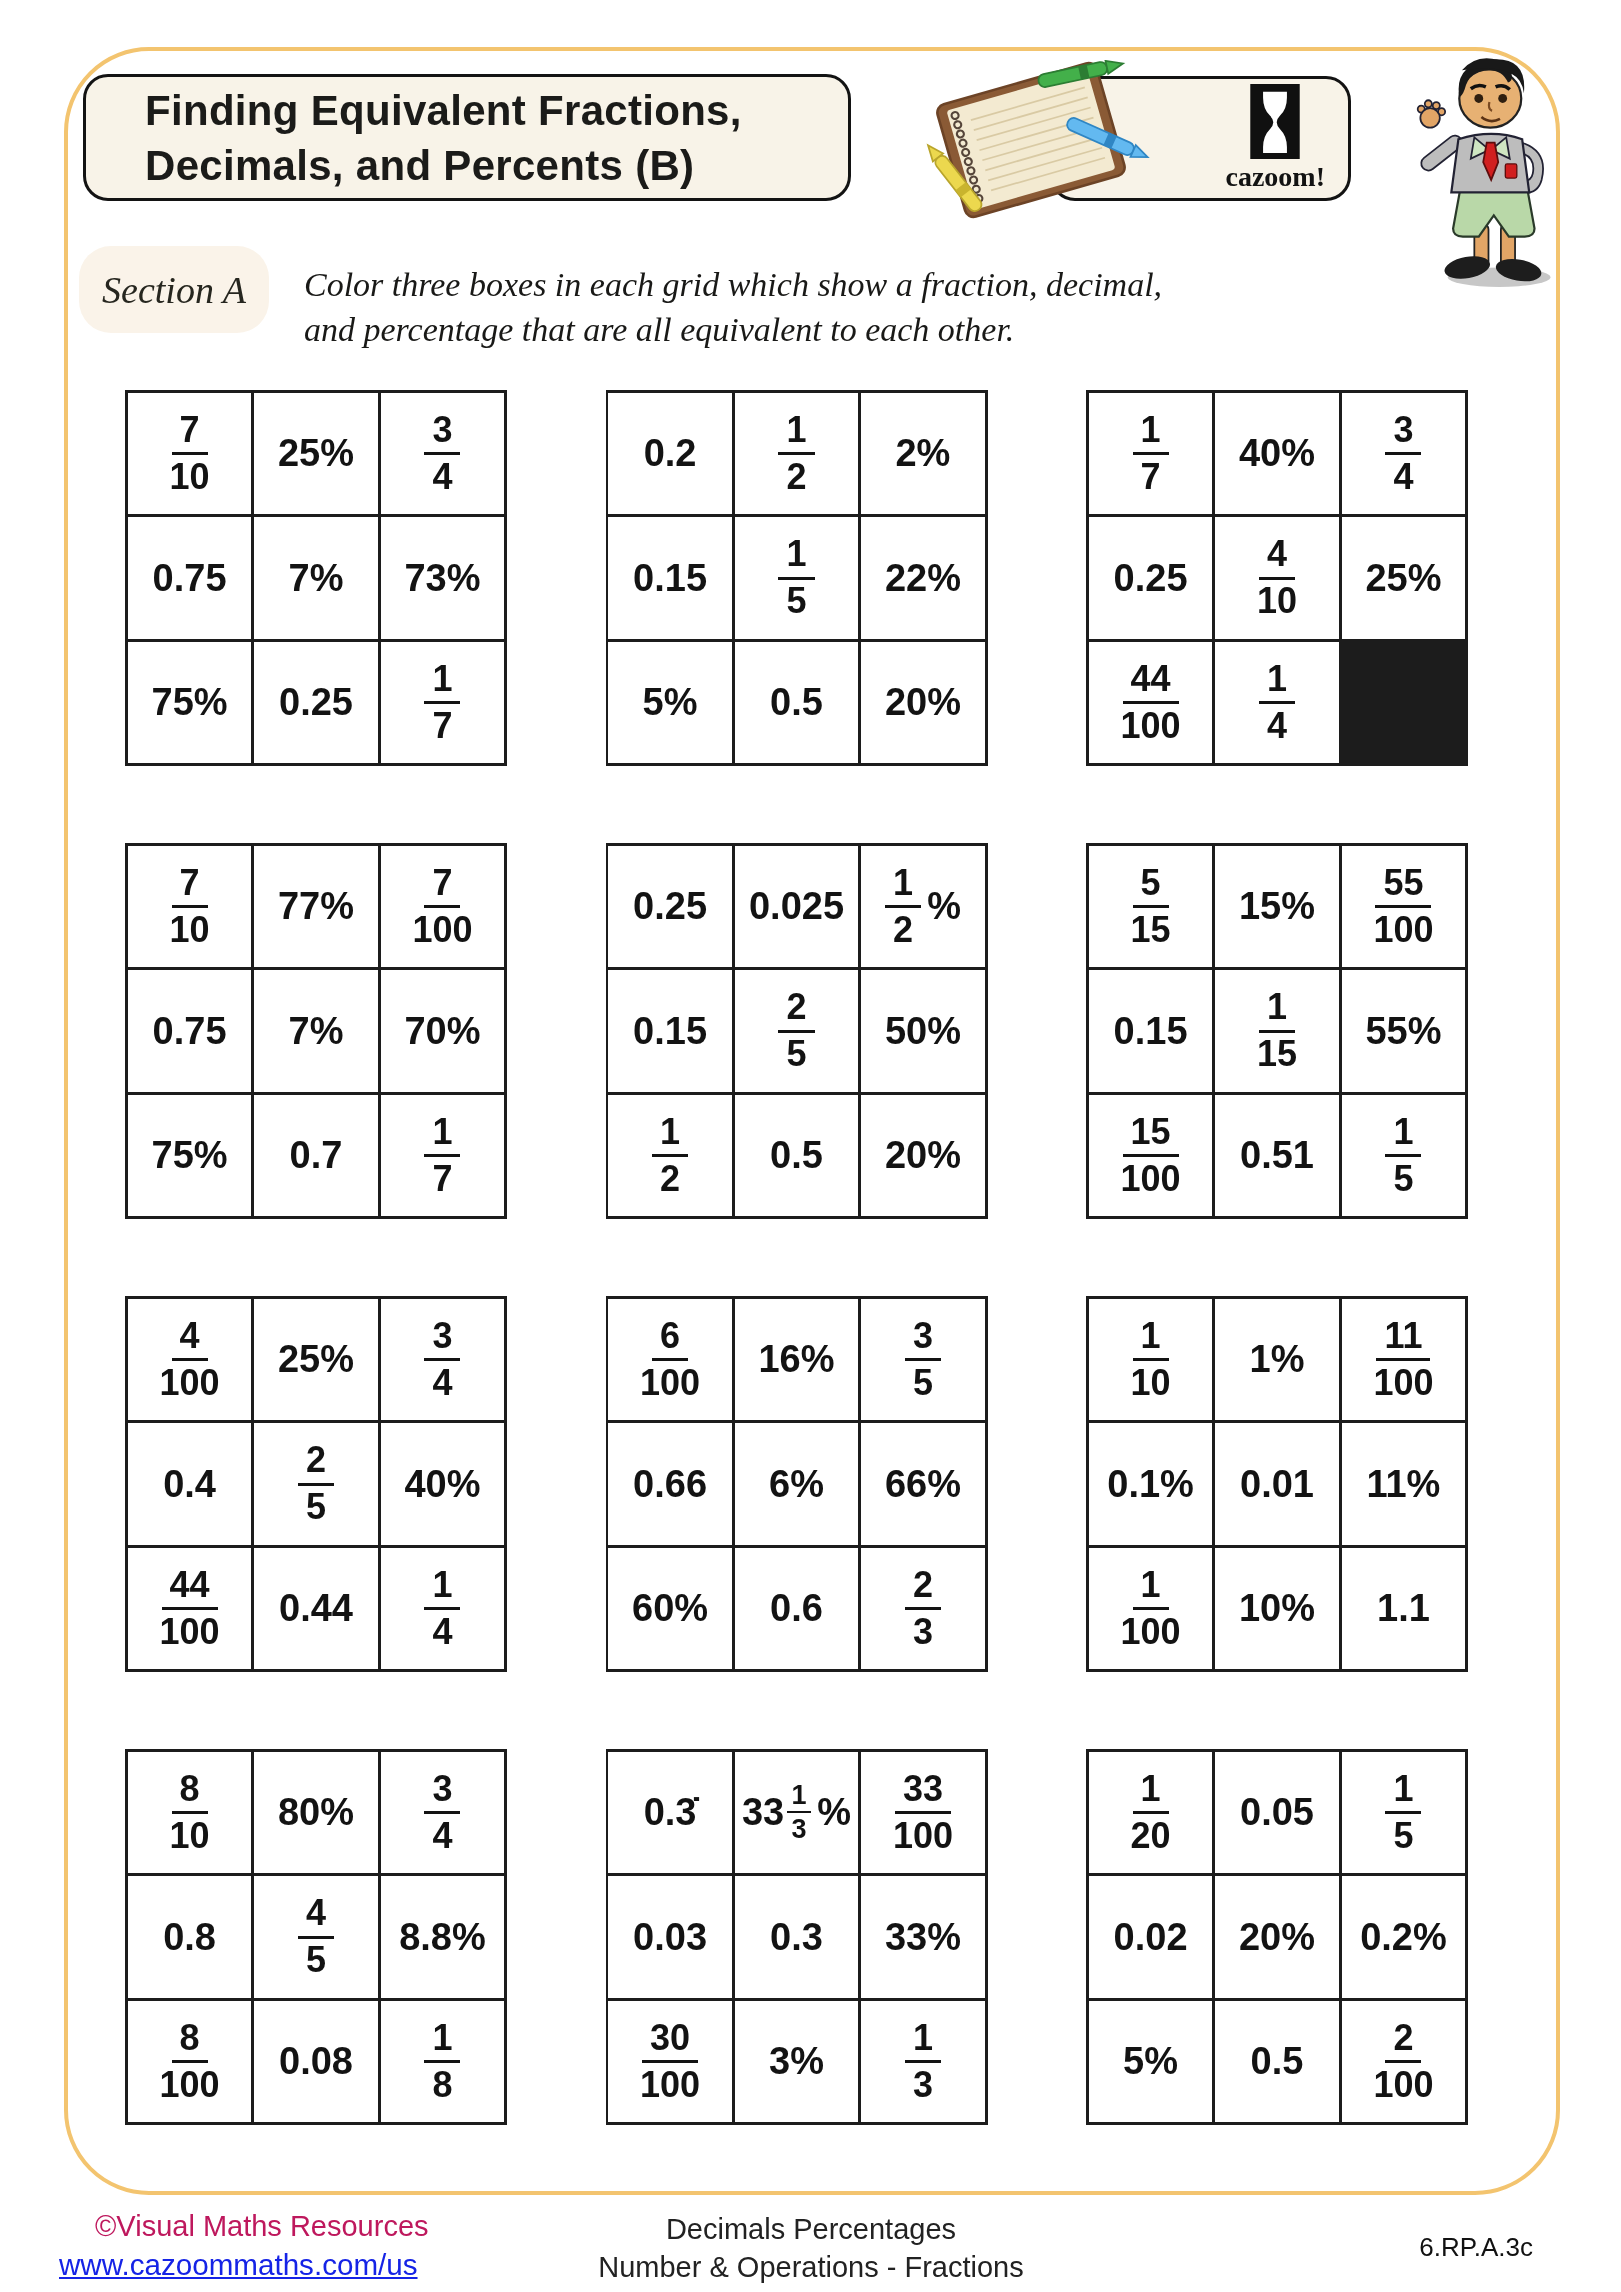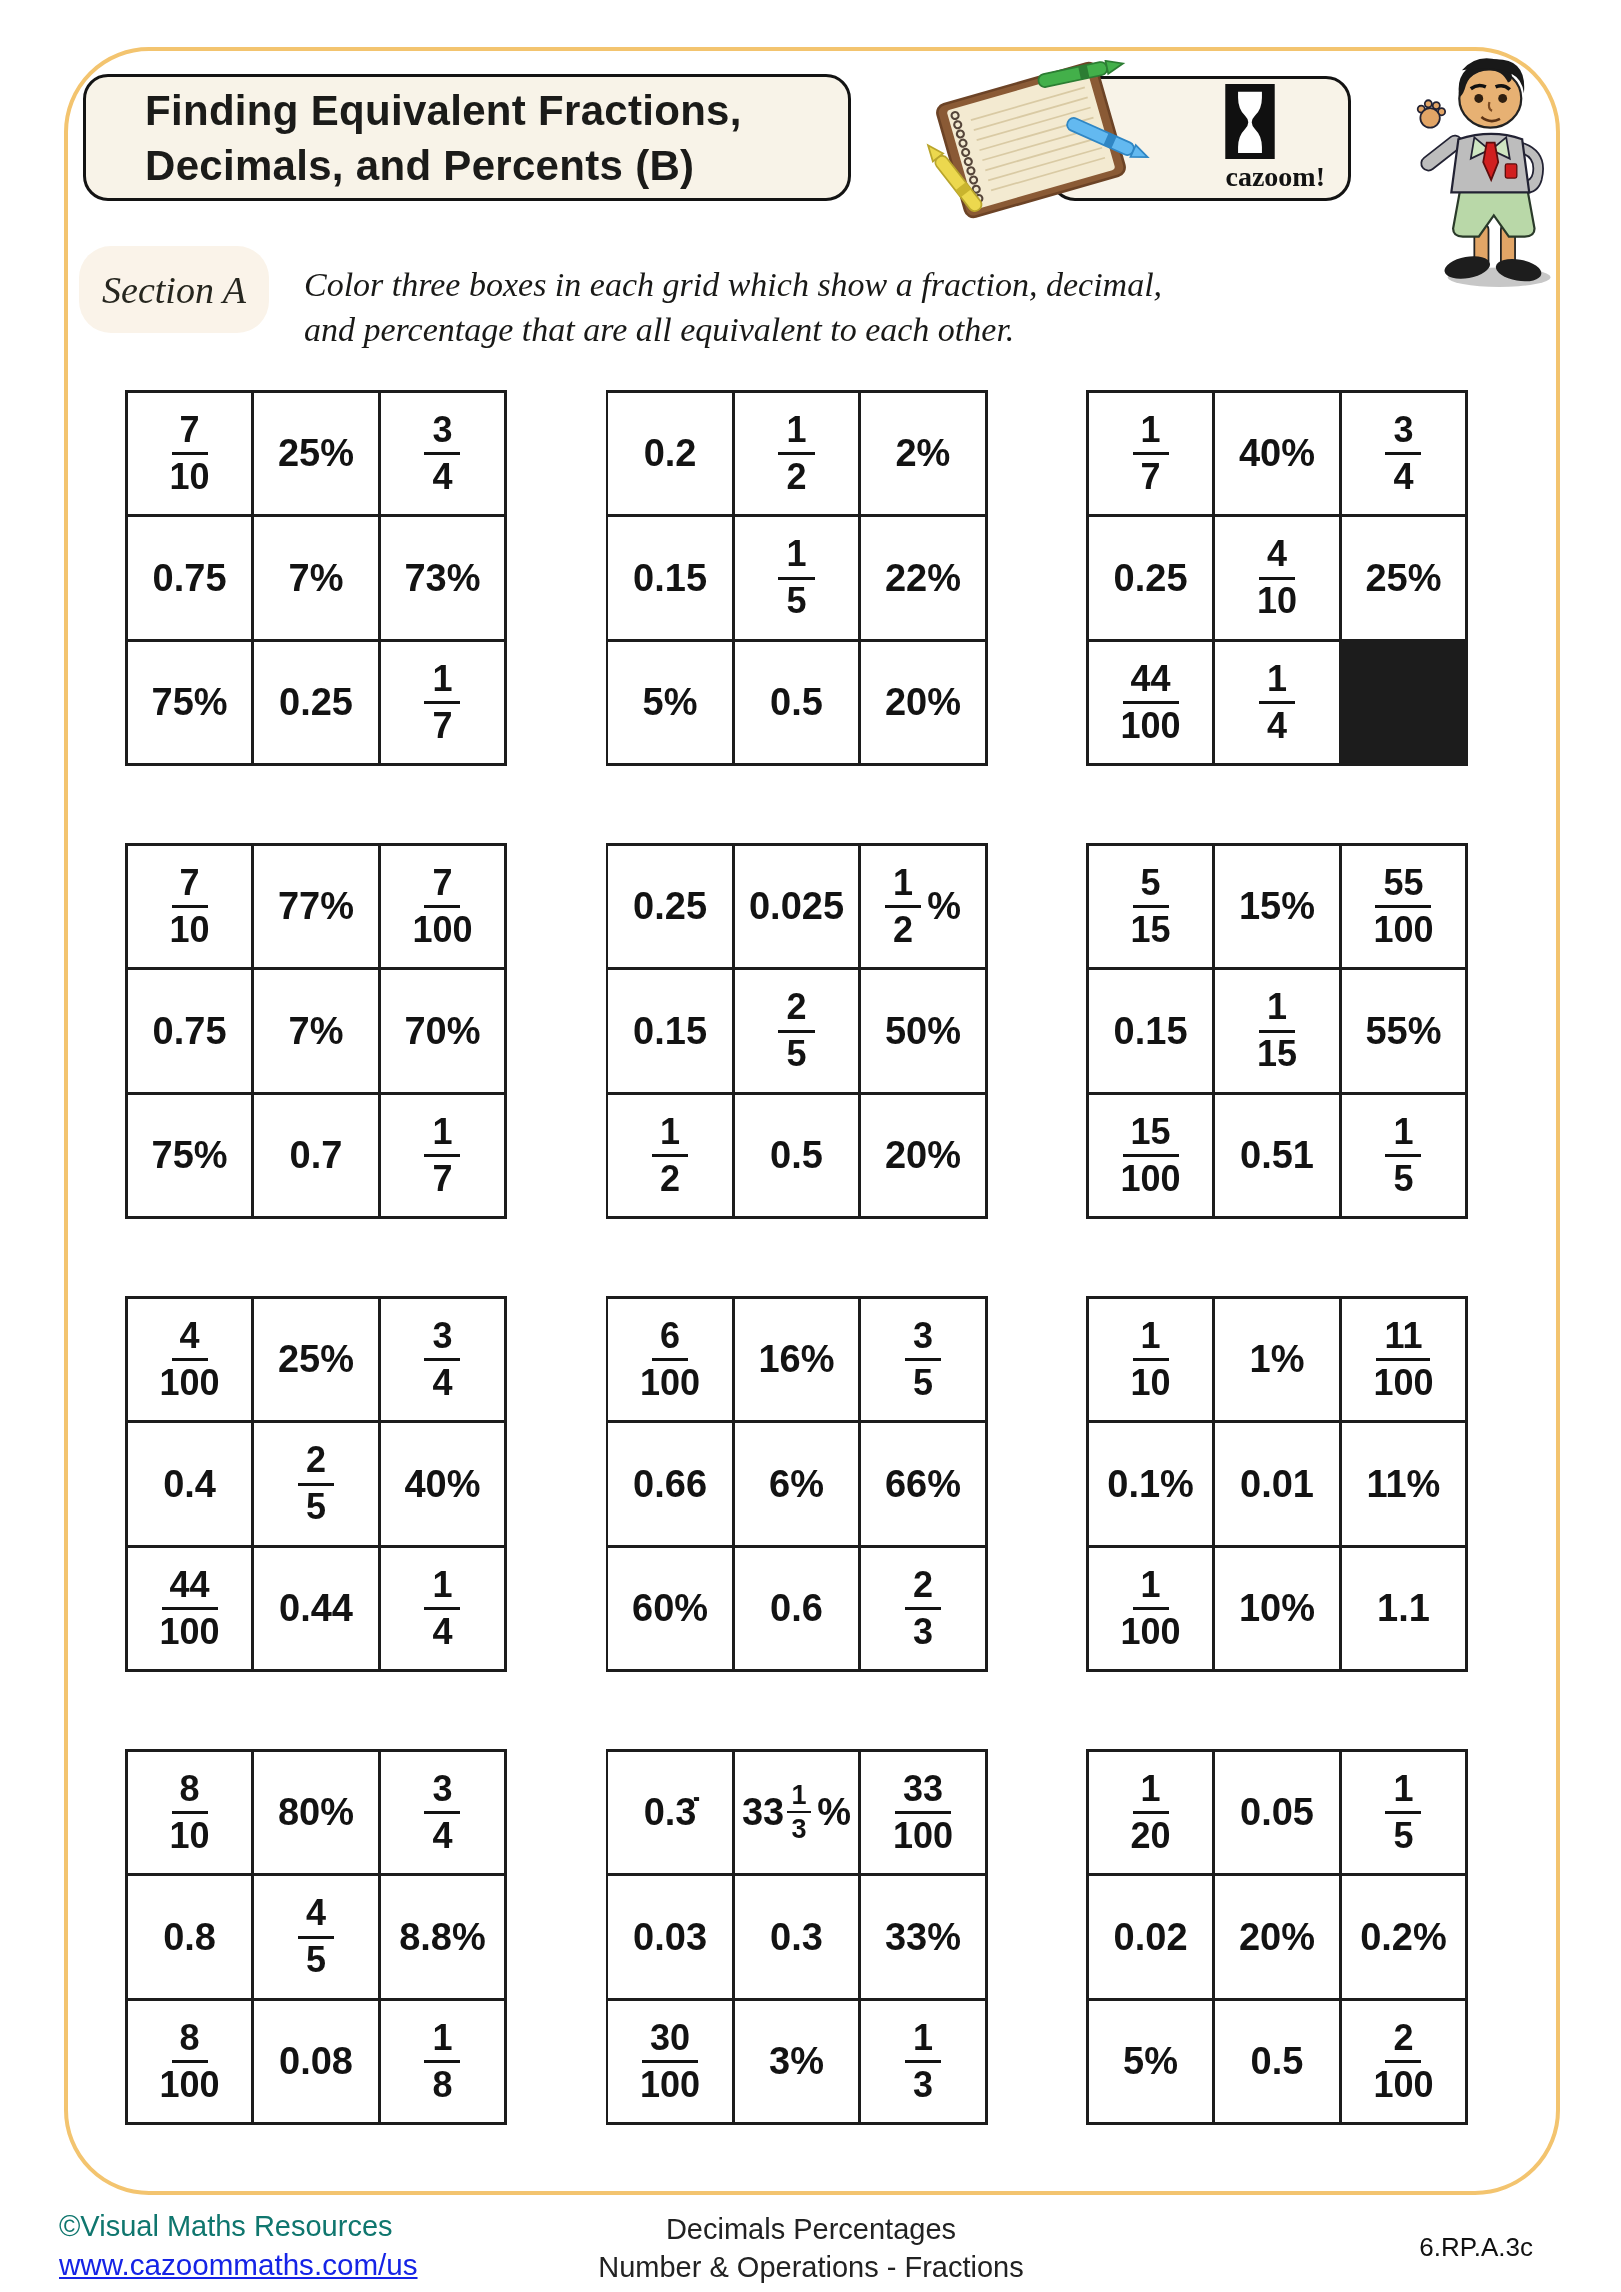--- a/index.html
+++ b/index.html
@@ -17,21 +17,21 @@
     position:absolute; left:83px; top:74px; width:768px; height:127px;
     background:#F8F3E8; border:3.6px solid #131313; border-radius:25px;
     display:flex; flex-direction:column; justify-content:center; padding-left:59px; z-index:2;
   }
   .title-line { font-size:42px; font-weight:bold; color:#1b1b19; line-height:55px; letter-spacing:0.3px; }
   .logo-box {
     position:absolute; left:1050px; top:76px; width:301px; height:125px;
     background:#F8F3E8; border:3.6px solid #131313; border-radius:25px; z-index:2;
     display:flex; align-items:center; justify-content:flex-end; padding-right:23px;
   }
-  .logo-stack { display:flex; flex-direction:column; }
+  .logo-stack { display:flex; flex-direction:column; align-items:center; }
   .logo-glyph { width:50px; height:75px; display:block; }
   .brand-text { font-family:"Liberation Serif", serif; font-weight:bold; font-size:28px; color:#131313; margin-top:1.8px; }
   .notebook { position:absolute; left:909px; top:47px; width:244px; height:186px; z-index:3; }
   .boy { position:absolute; left:1400px; top:43px; width:177px; height:249px; z-index:3; }
   
   .section-badge {
     position:absolute; left:79px; top:246px; width:190px; height:87px;
     background:#FAF3E9; border-radius:32px; z-index:2;
     display:flex; align-items:center; justify-content:center;
     font-family:"Liberation Serif", serif; font-style:italic; font-weight:normal;
@@ -58,21 +58,21 @@
   }
   .frac { display:inline-flex; flex-direction:column; align-items:center; font-size:36px; line-height:1.02; }
   .frac .num { border-bottom:3.6px solid #131313; padding:0 8px 3.6px; }
   .frac .den { padding-top:3.6px; }
   .frac.small { font-size:27px; line-height:1.0; }
   .frac.small .num { border-bottom:2.7px solid #131313; padding:0 4.5px 1.8px; }
   .whole { margin-right:2.7px; }
   .suffix { margin-left:6.3px; }
   
   .footer-left { position:absolute; left:59px; top:2210px; z-index:2; }
-  .copyright { font-size:29px; color:#0f766e; }
+  .copyright { font-size:29px; color:#be185d;margin-left:36px; }
   .footer-link { font-size:29.6px; color:#1523E6; text-decoration:underline; display:inline-block; margin-top:4.5px; cursor:pointer; }
   .footer-center { position:absolute; left:0; right:0; top:2210px; text-align:center; font-size:29px; line-height:38px; color:#222222; z-index:2; }
   .footer-right { position:absolute; right:89px; top:2232px; font-size:26px; color:#111111; z-index:2; }
 </style>
 </head>
 <body>
 
 <div class="outer-frame"></div>
 
 <div class="title-box">

